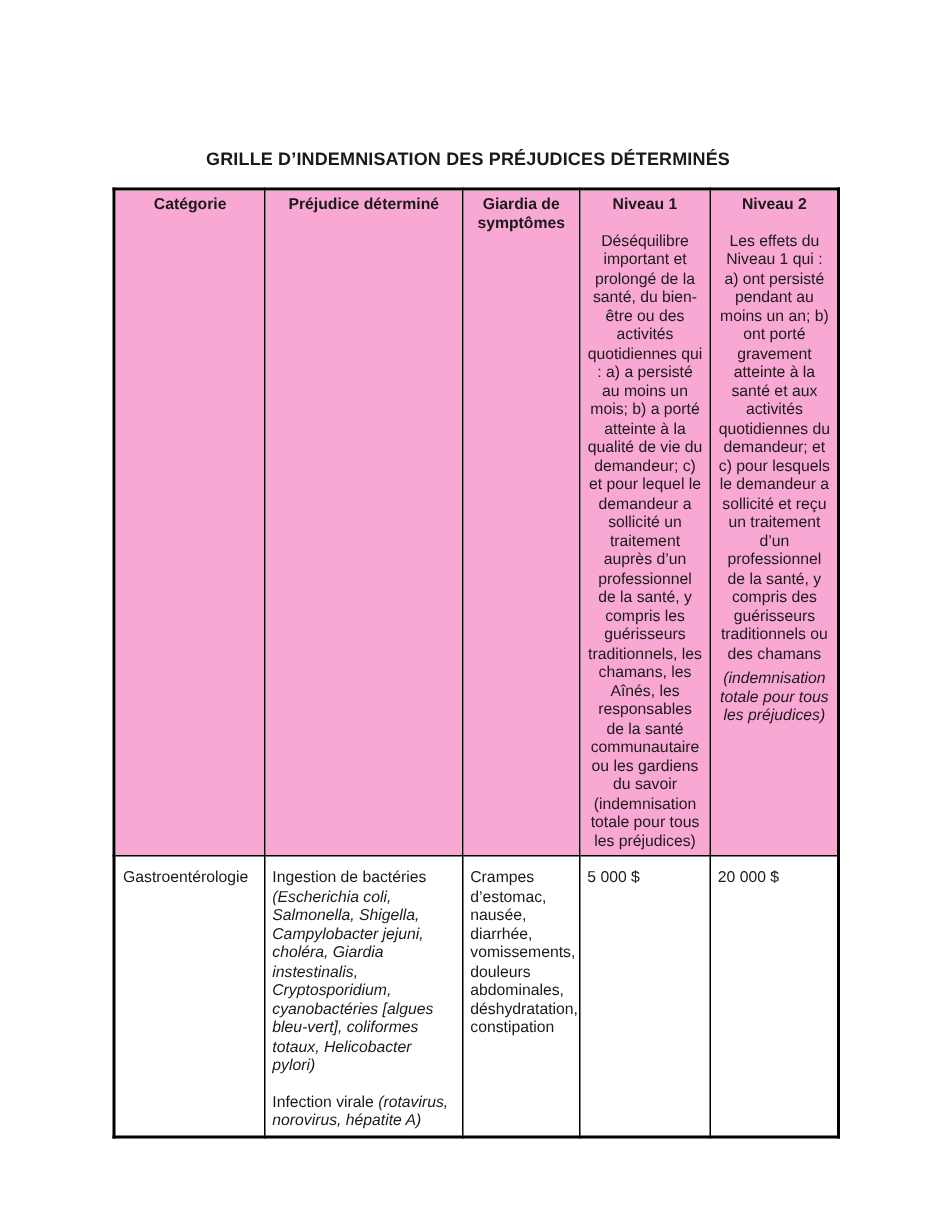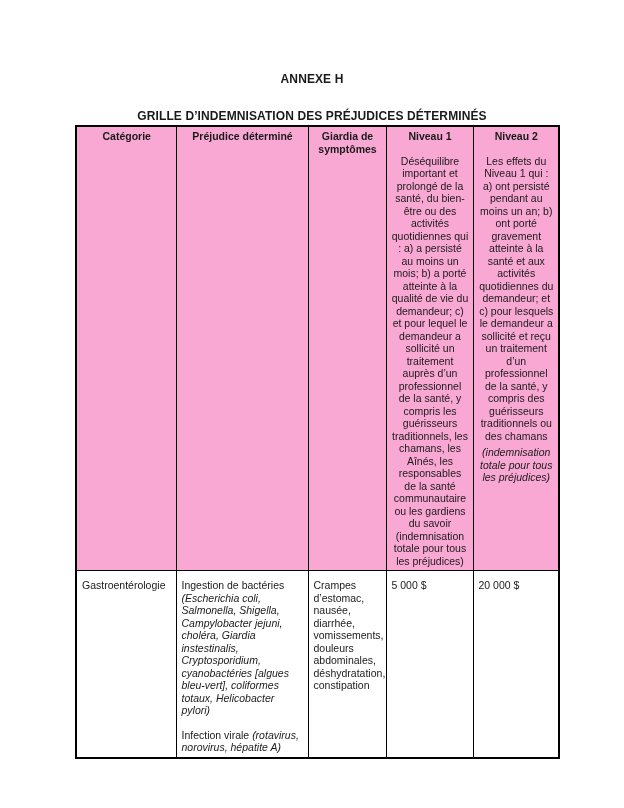--- a/index.html
+++ b/index.html
@@ -16,21 +16,21 @@
   .title {
     position: absolute;
     left: 0;
     width: 624px;
     text-align: center;
     font-size: 12px;
     font-weight: bold;
     letter-spacing: 0.1px;
   }
   .title.annex { top: 72px; }
-  .title.doc   { top: 109px; }
+  .title.doc   { top: 99px; }
 
   table.grid {
     position: absolute;
     left: 75px;
     top: 125px;
     width: 483px;
     border-collapse: collapse;
     table-layout: fixed;
     font-size: 10.5px;
     line-height: 12.5px;
@@ -63,21 +63,20 @@
   tr.data-row td { height: 178px; padding-top: 8px; }
   td.amount { text-align: right; padding-right: 6px; }
   .para2 { margin-top: 12px; }
   .it { font-style: italic; }
 </style>
 </head>
 <body>
 
 <div class="page">
 
-  <div class="title annex">ANNEXE H</div>
   <div class="title doc">GRILLE D’INDEMNISATION DES PRÉJUDICES DÉTERMINÉS</div>
 
   <table class="grid">
     <colgroup>
       <col style="width:100px">
       <col style="width:132px">
       <col style="width:78px">
       <col style="width:87px">
       <col style="width:86px">
     </colgroup>

